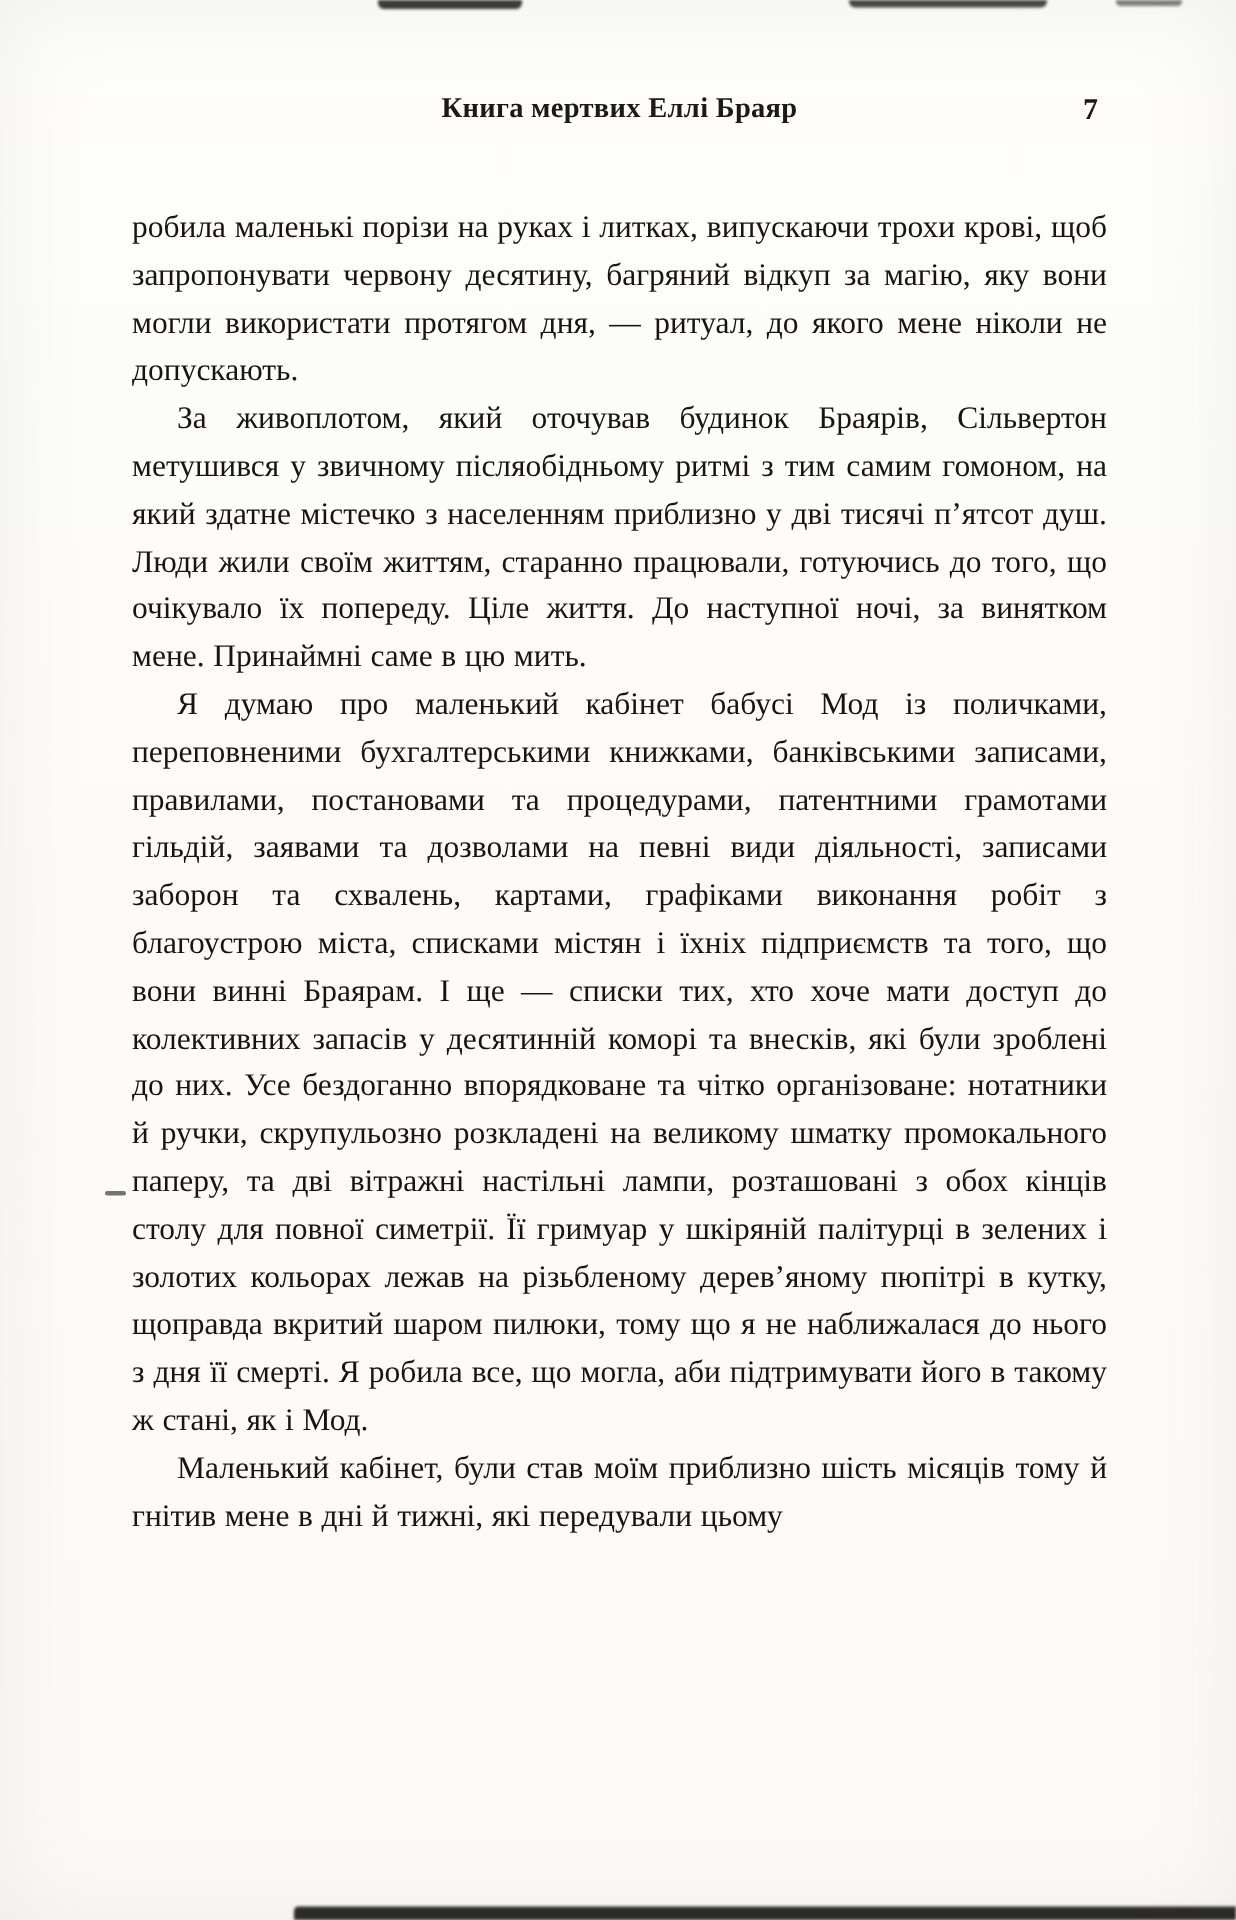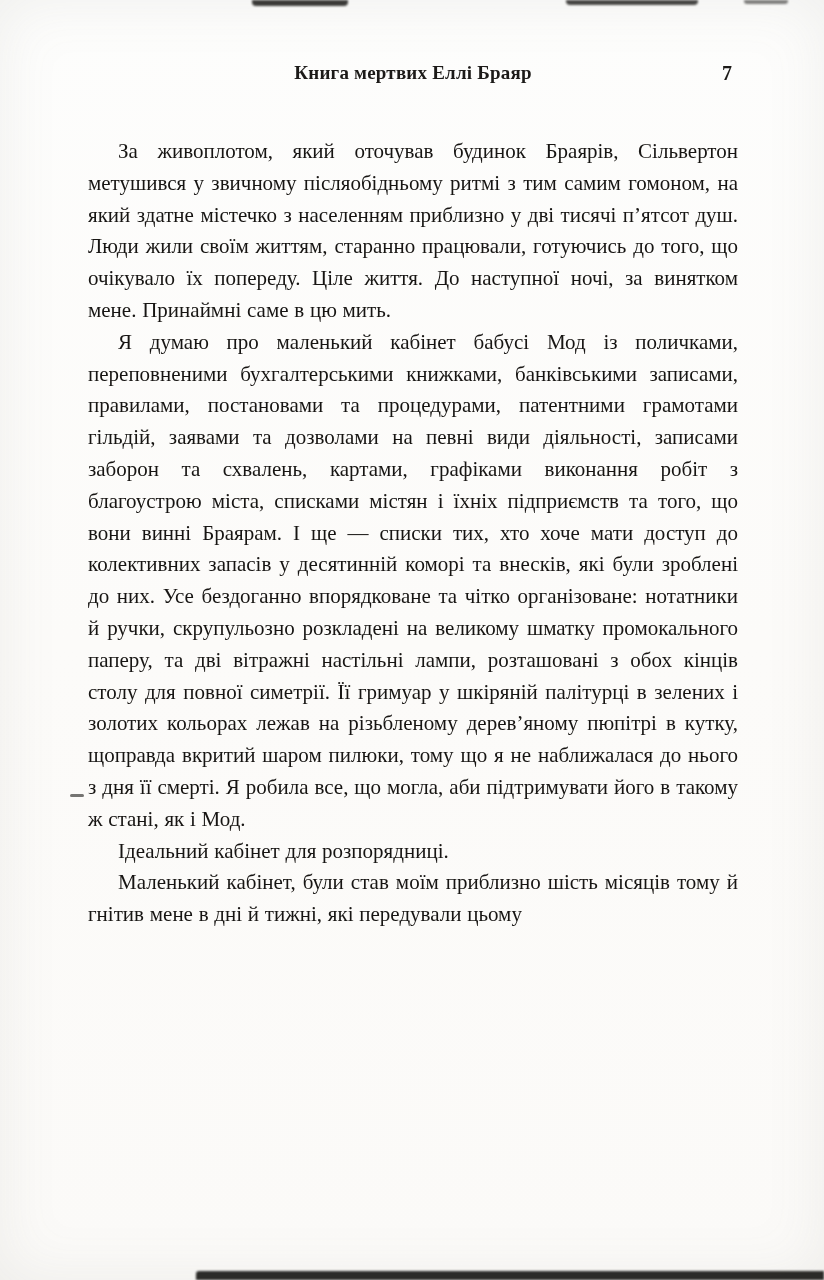--- a/index.html
+++ b/index.html
@@ -100,23 +100,23 @@
 <body>
 
 <div class="page">
 
   <div class="header">
     <span class="running-title">Книга мертвих Еллі Браяр</span>
     <span class="page-number">7</span>
   </div>
 
   <div class="body-text">
+    <p class="para noindent" lang="uk">робила маленькі порізи на руках і литках, випускаючи трохи крові, щоб запропонувати червону десятину, багряний відкуп за магію, яку вони могли використати протягом дня, — ритуал, до якого мене ніколи не допускають.</p>
     <p class="para" lang="uk">За живоплотом, який оточував будинок Браярів, Сільвертон метушився у звичному післяобідньому ритмі з тим самим гомоном, на який здатне містечко з населенням приблизно у дві тисячі п’ятсот душ. Люди жили своїм життям, старанно працювали, готуючись до того, що очікувало їх попереду. Ціле життя. До наступної ночі, за винятком мене. Принаймні саме в цю мить.</p>
     <p class="para" lang="uk">Я думаю про маленький кабінет бабусі Мод із поличками, переповненими бухгалтерськими книжками, банківськими записами, правилами, постановами та процедурами, патентними грамотами гільдій, заявами та дозволами на певні види діяльності, записами заборон та схвалень, картами, графіками виконання робіт з благоустрою міста, списками містян і їхніх підприємств та того, що вони винні Браярам. І ще — списки тих, хто хоче мати доступ до колективних запасів у десятинній коморі та внесків, які були зроблені до них. Усе бездоганно впорядковане та чітко організоване: нотатники й ручки, скрупульозно розкладені на великому шматку промокального паперу, та дві вітражні настільні лампи, розташовані з обох кінців столу для повної симетрії. Її гримуар у шкіряній палітурці в зелених і золотих кольорах лежав на різьбленому дерев’яному пюпітрі в кутку, щоправда вкритий шаром пилюки, тому що я не наближалася до нього з дня її смерті. Я робила все, що могла, аби підтримувати його в такому ж стані, як і Мод.</p>
-    <p class="para" lang="uk">Ідеальний кабінет для розпорядниці.</p>
     <p class="para" lang="uk">Маленький кабінет, були став моїм приблизно шість місяців тому й гнітив мене в дні й тижні, які передували цьому</p>
   </div>
 
   <div class="artifact top-1"></div>
   <div class="artifact top-2"></div>
   <div class="artifact top-3"></div>
   <div class="artifact bottom-bar"></div>
   <div class="artifact left-dash"></div>
 
 </div>

